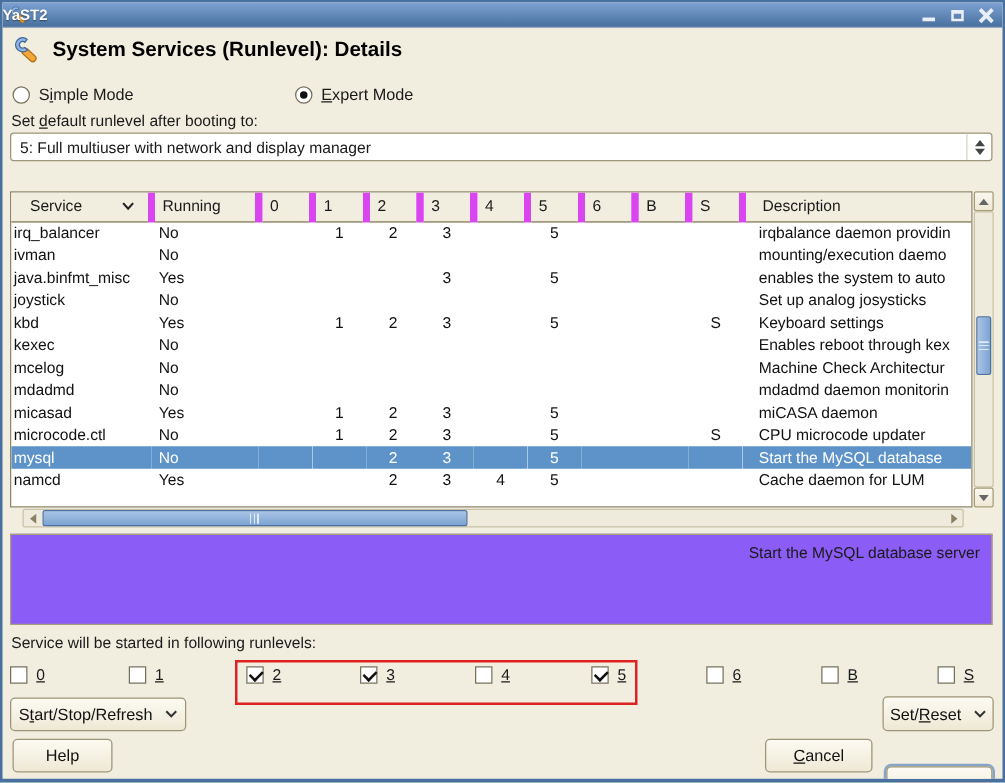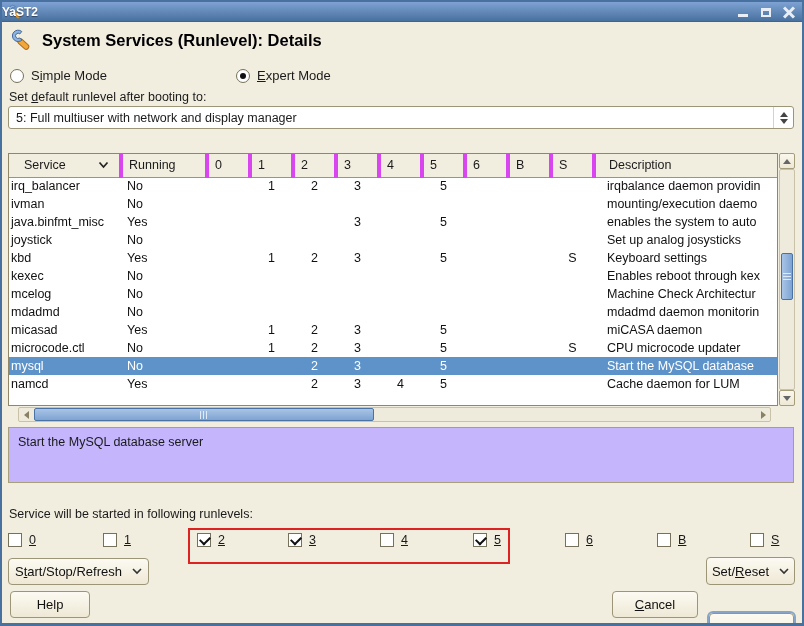--- a/index.html
+++ b/index.html
@@ -48,21 +48,21 @@
   .combo-text{flex:1;padding-left:7px;}
   .combo-spin{width:20px;height:100%;display:flex;flex-direction:column;align-items:center;
     justify-content:center;gap:2px;border-left:1px solid #d9d3bd;}
 
   
   .table-outer{position:absolute;left:6px;top:151px;width:770px;height:253px;background:#fff;
     border:1px solid #8f8768;overflow:hidden;}
   table{border-collapse:collapse;table-layout:fixed;width:768px;}
   th,td{overflow:hidden;white-space:nowrap;font-weight:normal;text-align:left;}
   thead th{height:23px;background:var(--background);border-bottom:1px solid #9d9577;
-    border-right:4px solid #d946ef;padding-left:6px;position:relative;}
+    border-right:6px solid #d946ef;padding-left:6px;position:relative;}
   thead th:nth-child(1){padding-left:15px;} thead th:last-child{border-right:none;padding-left:13px;}
   tbody td{height:18px;padding-left:6px;color:#111;}
   td:nth-child(1){padding-left:2px;margin-top:27px;}
   th:nth-child(1),td:nth-child(1){width:112px;}
   th:nth-child(2),td:nth-child(2){width:86px;}
   th:nth-child(n+3):nth-child(-n+11),td:nth-child(n+3):nth-child(-n+11){width:43px;}
   td:nth-child(n+3):nth-child(-n+11){text-align:center;padding-left:0;}
   td:last-child{padding-left:13px;}
   tr.selected td{background:var(--selection);color:#fff;}
   .sort-chevron{position:absolute;right:10px;top:7px;}
@@ -85,22 +85,22 @@
   .grip-v{width:8px;height:8px;background:repeating-linear-gradient(to bottom,#dfeaf8 0 1px,rgba(0,0,0,0) 1px 3px);}
   .hscroll{position:absolute;left:16px;top:405px;width:753px;height:15px;background:#efebdc;
     border:1px solid #c9c2a8;border-radius:2px;}
   .hscroll .sb-btn{position:absolute;top:0;width:14px;height:13px;border:none;background:none;}
   .h-left{left:0;} .h-right{right:0;}
   .h-thumb{position:absolute;left:15px;top:0;width:340px;height:13px;border:1px solid #4a72a4;border-radius:2px;
     background:linear-gradient(to bottom,#a9c4e6,#7da4d2);display:flex;align-items:center;justify-content:center;}
   .grip-h{width:8px;height:8px;background:repeating-linear-gradient(to right,#dfeaf8 0 1px,rgba(0,0,0,0) 1px 3px);}
 
   
-  .desc-box{position:absolute;left:6px;top:425px;width:786px;height:56px;background:#c4b5fd;
-    border:1px solid #a89f7d;padding:7px 9px;}
+  .desc-box{position:absolute;left:6px;top:425px;width:786px;height:73px;background:#8b5cf6;
+    border:1px solid #a89f7d;padding:7px 9px;text-align:right;}
 
   
   .rl-label{position:absolute;left:7px;top:505px;}
   .cb-row{position:absolute;left:6px;top:531px;width:784px;height:22px;}
   .cb-item{position:absolute;top:0;display:flex;align-items:center;gap:7px;}
   .cb-item:nth-child(1){left:0;} .cb-item:nth-child(2){left:95px;} .cb-item:nth-child(3){left:189px;}
   .cb-item:nth-child(4){left:280px;} .cb-item:nth-child(5){left:372px;} .cb-item:nth-child(6){left:465px;}
   .cb-item:nth-child(7){left:557px;} .cb-item:nth-child(8){left:649px;} .cb-item:nth-child(9){left:742px;}
   .checkbox{width:14px;height:14px;background:#fff;border:1px solid #77705a;position:relative;}
   .checkbox.checked:after{content:"";position:absolute;left:2px;top:2px;width:8px;height:5px;

